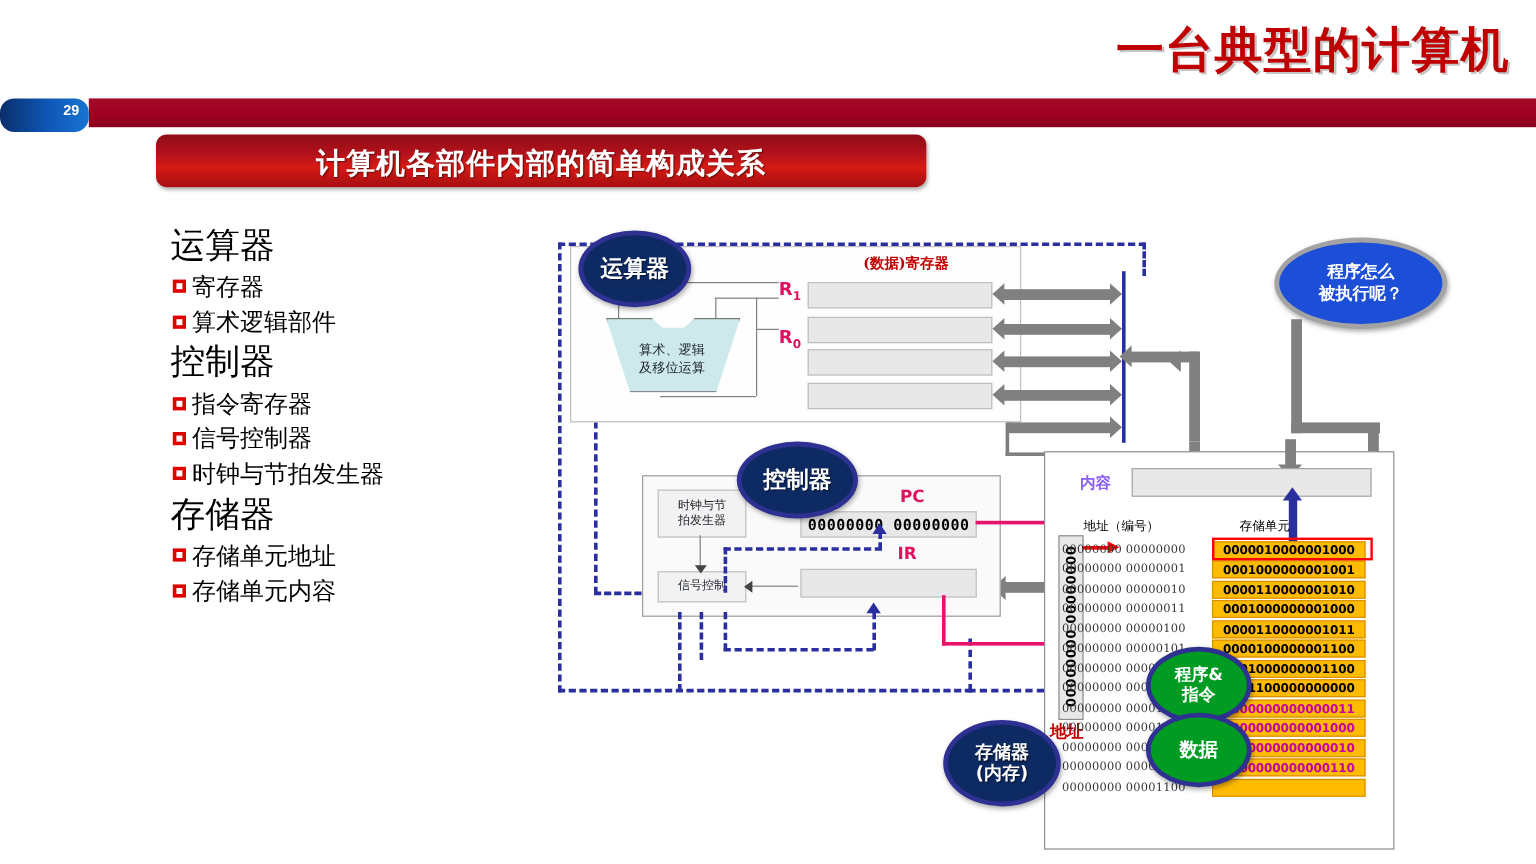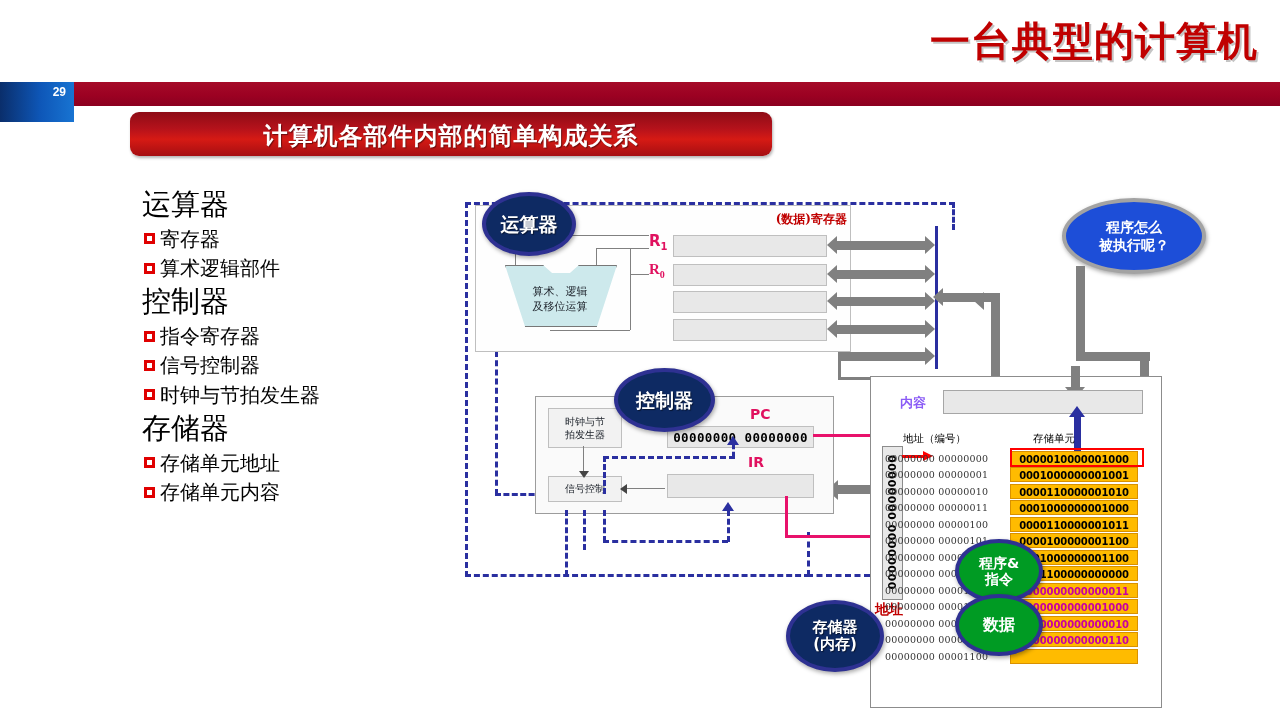--- a/index.html
+++ b/index.html
@@ -17,22 +17,23 @@
     font-size:40px;font-weight:bold;color:#C00000;
     letter-spacing:1px;
     text-shadow:2px 2px 0 rgba(150,150,150,.55);
     white-space:nowrap;
   }
   .header-bar{
     position:absolute;left:74px;top:82px;right:0;height:24px;
     background:linear-gradient(180deg,#A50A28 0%,#9C0122 55%,#8B0020 100%);
   }
   .slide-number-badge{
-    position:absolute;left:0;top:82px;width:74px;height:40px;
+    position:absolute;left:0;top:82px;width:74px;height:28px;
     background:linear-gradient(90deg,#0A2E6B 0%,#0E57B8 55%,#1874D2 100%);
+    border-radius:12px;
   }
   .slide-number-badge span{
     position:absolute;right:8px;top:3px;
     color:#ffffff;font-size:12px;font-weight:bold;
   }
 
   
   .sub-banner{
     position:absolute;left:130px;top:112px;width:642px;height:44px;
     border-radius:9px;
@@ -68,21 +69,21 @@
   .dash-blue{position:absolute;border:0;}
   .hline-dash{border-top:3px dashed #2A2FA0;}
   .vline-dash{border-left:3px dashed #2A2FA0;}
 
   
   .alu-box{
     position:absolute;left:20px;top:25px;width:374px;height:145px;
     border:1px solid #BFBFBF;background:#FEFEFE;
   }
   .reg-title{
-    position:absolute;left:182px;top:31px;width:210px;text-align:right;
+    position:absolute;left:195px;top:31px;width:210px;text-align:center;
     color:#C00000;font-size:12px;font-weight:bold;
     font-family:"DejaVu Serif","Liberation Serif",serif;
   }
   .reg-slot{
     position:absolute;left:218px;width:152px;height:20px;
     background:#E8E8E8;border:1px solid #BFBFBF;
   }
   .reg-label{
     position:absolute;color:#E0115F;font-size:15px;font-weight:bold;
     font-family:"DejaVu Sans","Liberation Sans",sans-serif;
@@ -310,21 +311,21 @@
 
     <div class="alu-box"></div>
     <div class="reg-title">(数据)寄存器</div>
 
     <div class="reg-slot" style="top:55px;"></div>
     <div class="reg-slot" style="top:84px;"></div>
     <div class="reg-slot" style="top:111px;"></div>
     <div class="reg-slot" style="top:139px;"></div>
 
     <div class="reg-label" style="left:194px;top:52px;">R<sub>1</sub></div>
-    <div class="reg-label" style="left:194px;top:81px;font-family:Liberation Serif, serif;">R<sub>0</sub></div>
+    <div class="reg-label" style="left:194px;top:92px;">R<sub>0</sub></div>
 
     <div class="alu-trap"></div>
     <div class="alu-text">
       <span>算术、逻辑</span><br>
       <span>及移位运算</span>
     </div>
 
     <div class="thin-line" style="left:60px;top:55px;width:1px;height:30px;"></div>
     <div class="thin-line" style="left:60px;top:55px;width:134px;height:1px;"></div>
     <div class="thin-line" style="left:141px;top:68px;width:1px;height:17px;"></div>

